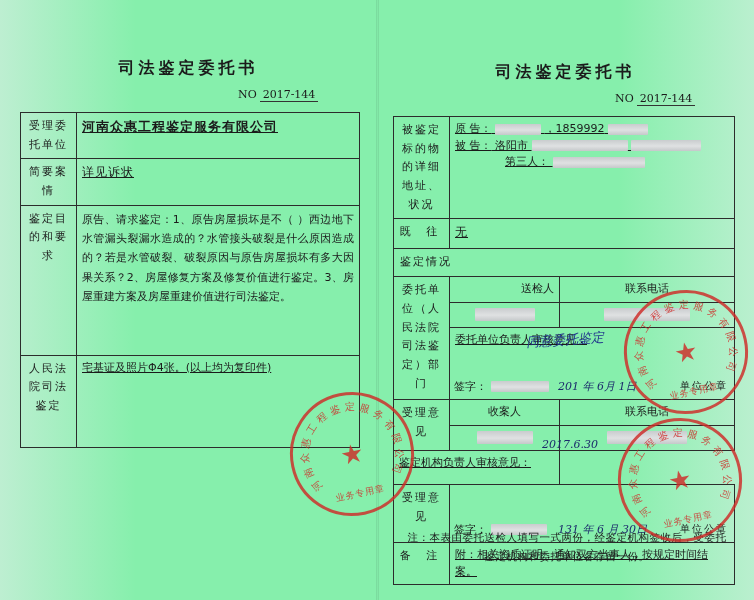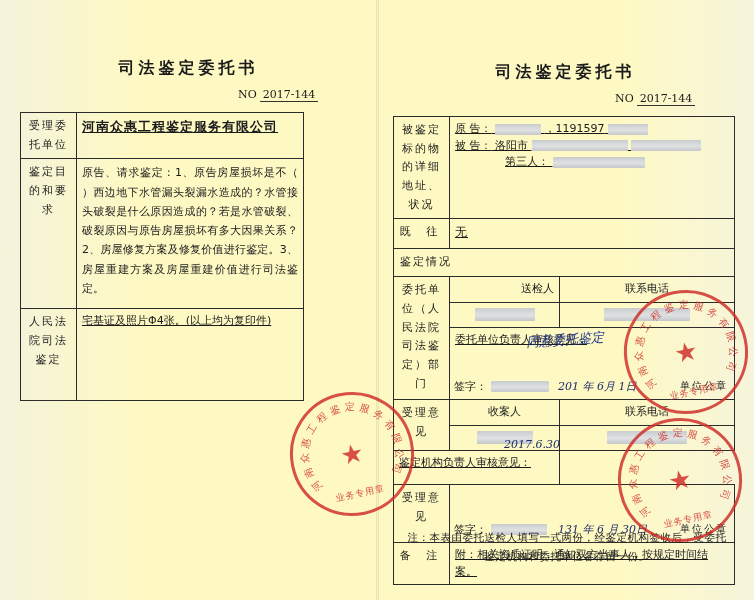--- a/index.html
+++ b/index.html
@@ -6,21 +6,21 @@
   body{
     width:754px;height:600px;
     background:#ffffff;
     font-family:"DejaVu Sans","Liberation Sans",sans-serif;
     color:#1b1b1b;
     overflow:hidden;
     position:relative;
   }
   .page{
     position:absolute;top:0;left:0;width:754px;height:600px;
-    background:#fef9c3;
+    background:#86efac;
   }
   
   .scan-tint{
     position:absolute;inset:0;
     background:linear-gradient(90deg,rgba(235,238,240,.55) 0%,rgba(255,255,255,0) 18%,rgba(255,255,255,0) 82%,rgba(238,240,242,.5) 100%);
     pointer-events:none;
   }
   .fold{
     position:absolute;top:0;bottom:0;left:376px;width:3px;
     background:linear-gradient(90deg,rgba(0,0,0,0.10),rgba(0,0,0,0.03),rgba(0,0,0,0.10));
@@ -89,21 +89,21 @@
 
   
   .hand{
     font-family:"DejaVu Serif","Liberation Serif",serif;
     font-style:italic;
     color:#1b2a6b;
     font-size:13px;
     white-space:nowrap;
   }
   .hand.blue{color:#20348c;}
-  .hand.sm{font-size:11px;}
+  .hand.sm{font-size:11px;margin-left:38px;}
 
   
   .seal{
     position:absolute;
     width:118px;height:118px;
     border:3px solid #cf2b28;
     border-radius:50%;
     color:#cf2b28;
     opacity:.82;
     transform:rotate(-12deg);
@@ -151,32 +151,38 @@
   <div class="fold"></div>
 
   <div class="half left">
 
     <div class="doc-title" style="top:58px;left:0;">司法鉴定委托书</div>
 
     <div class="doc-no" style="top:88px;left:238px;">
       <span>NO</span><span class="num">2017-144</span>
     </div>
 
-    <table class="form" style="top:112px;left:20px;width:284px;">
+    <table class="form" style="top:112px;left:20px;width:340px;">
       <colgroup>
           <col style="width:56px">
           <col>
         </colgroup>
       <tbody>
         <tr style="height:44px;">
           <td class="lbl">受理委托单位</td>
           <td>
             <div class="val big">河南众惠工程鉴定服务有限公司</div>
           </td>
         </tr>
+        <tr style="height:32px;">
+          <td class="lbl">简要案情</td>
+          <td>
+            <div class="val mid">详见诉状</div>
+          </td>
+        </tr>
         <tr style="height:150px;">
           <td class="lbl">鉴定目的和要求</td>
           <td>
             <div class="body-text">原告、请求鉴定：1、原告房屋损坏是不（    ）西边地下水管漏头裂漏水造成的？水管接头破裂是什么原因造成的？若是水管破裂、破裂原因与原告房屋损坏有多大因果关系？2、房屋修复方案及修复价值进行鉴定。3、房屋重建方案及房屋重建价值进行司法鉴定。</div>
           </td>
         </tr>
         <tr style="height:92px;">
           <td class="lbl">人民法院司法鉴定</td>
           <td>
             <div class="val">宅基证及照片Φ4张。(以上均为复印件)</div>
@@ -201,21 +207,21 @@
           <col>
         </colgroup>
       <tbody>
 
         <tr style="height:68px;">
           <td class="lbl">被鉴定标的物的详细地址、状况</td>
           <td colspan="2">
             <div class="val">
               <span>原 告：</span>
               <span class="redact" style="width:46px"></span>
-              <span>，1191597</span>
+              <span>，1859992</span>
               <span class="redact" style="width:40px"></span>
             </div>
             <div class="val">
               <span>被 告：</span>
               <span>洛阳市</span>
               <span class="redact" style="width:96px"></span>
               <span class="redact" style="width:70px"></span>
             </div>
             <div class="val" style="padding-left:50px;">
               <span>第三人：</span>

